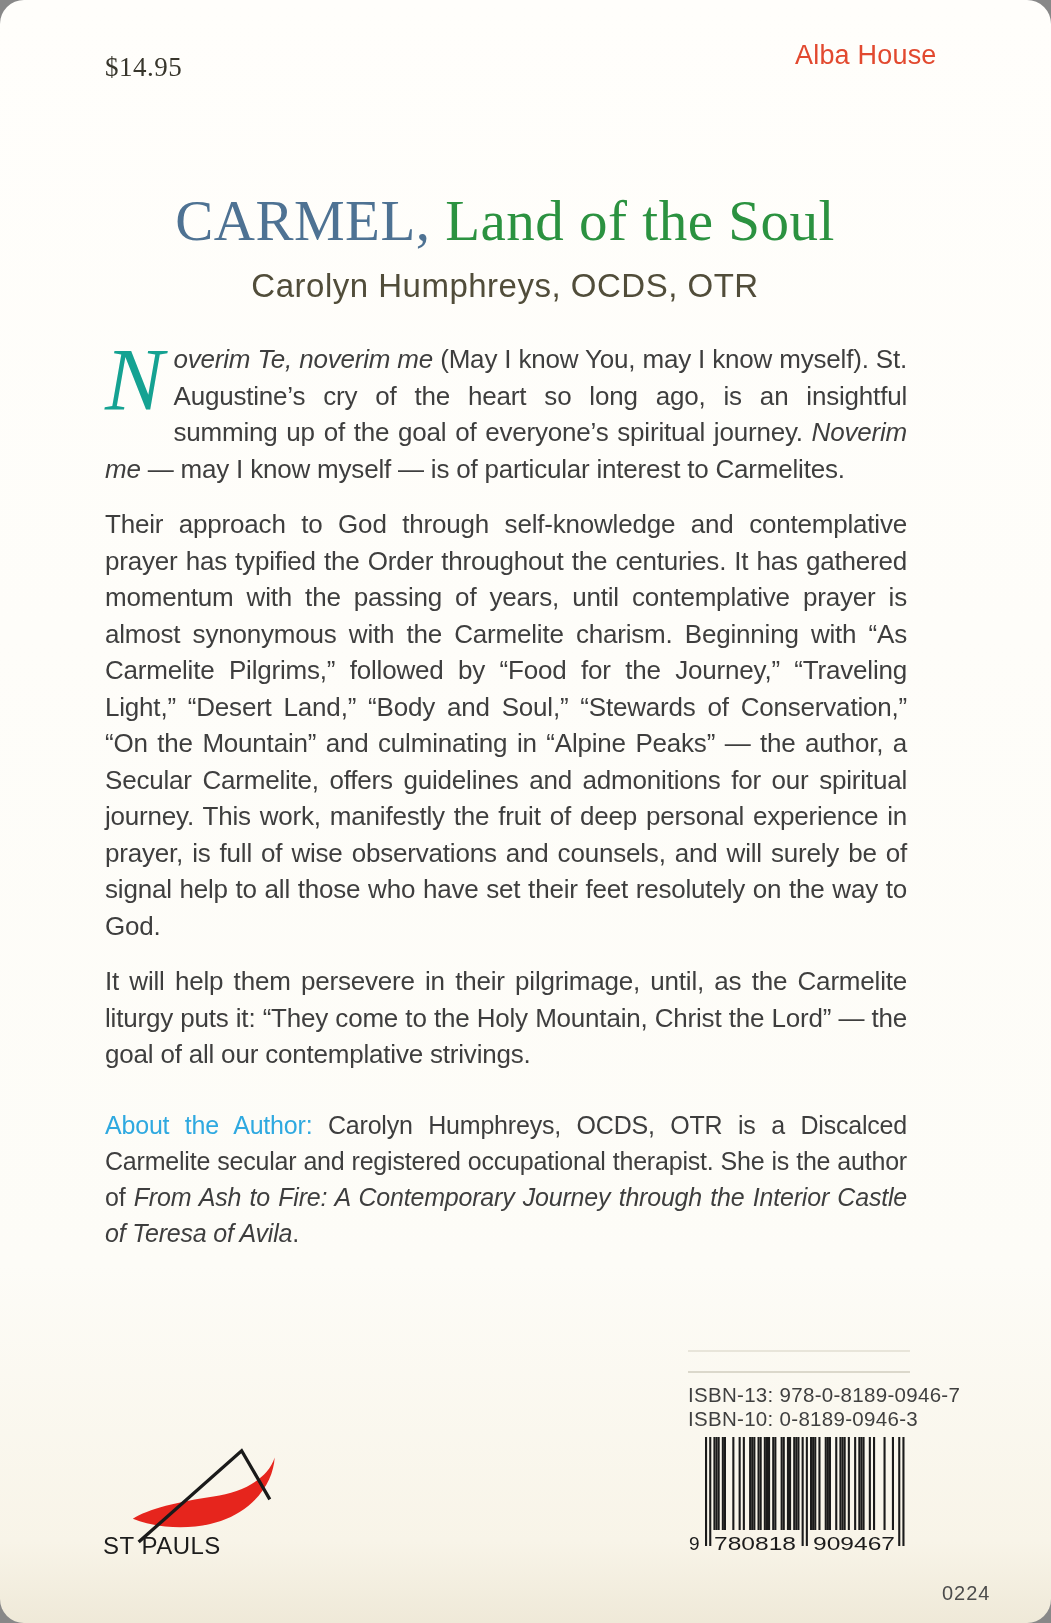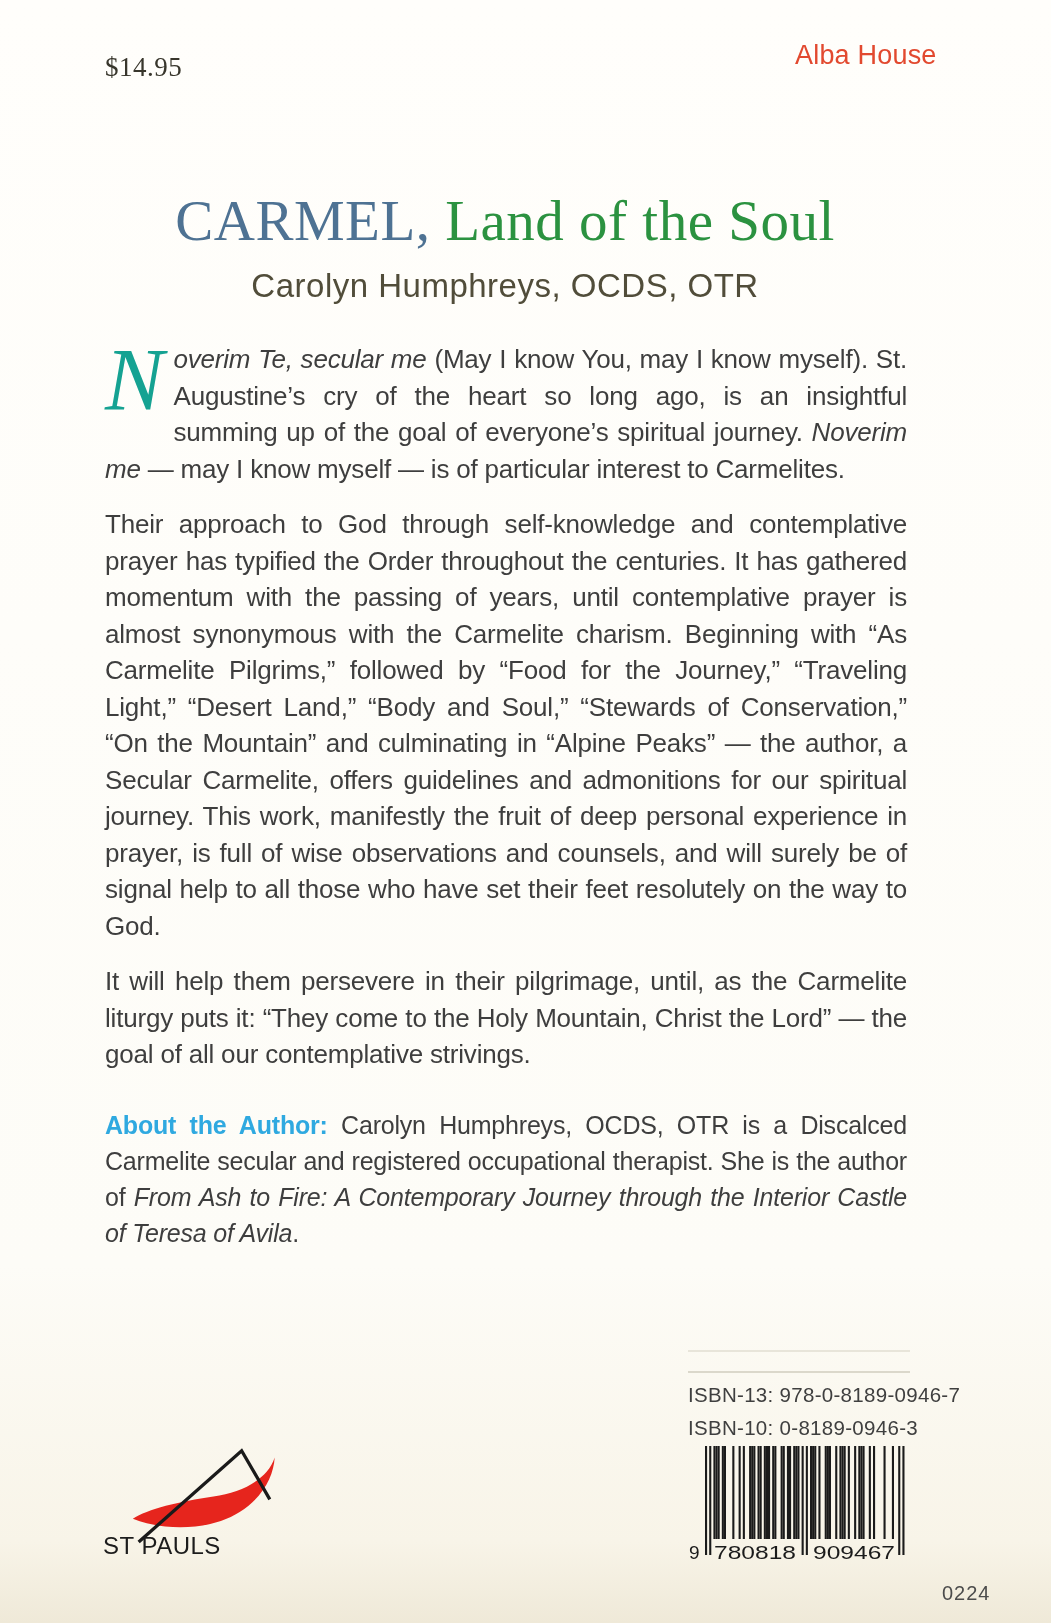--- a/index.html
+++ b/index.html
@@ -4,20 +4,21 @@
 <style>
   html,body{margin:0;padding:0;background:#888;}
   .page{
     position:relative;
     width:1051px;height:1623px;
     margin:0 auto;
     background:linear-gradient(180deg,#fffefb 0%,#fdfcf7 78%,#f8f4e8 95%,#efe9d8 100%);
     font-family:"Liberation Sans",sans-serif;
     color:#3e3e3e;
     overflow:hidden;
+    border-radius:24px;
   }
   .price{
     position:absolute;left:105px;top:52px;
     font-family:"Liberation Serif",serif;
     font-size:27px;color:#38362c;letter-spacing:.5px;
   }
   .publisher{
     position:absolute;left:795px;top:40px;
     font-size:27px;color:#e2492f;letter-spacing:.2px;
   }
@@ -42,27 +43,27 @@
   .dropcap{
     float:left;
     font-family:"Liberation Serif",serif;
     font-style:italic;
     font-size:88px;line-height:70px;
     color:#15a292;
     margin:4px 10px 0 0;
   }
   .ital{font-style:italic;}
   .about{margin-top:34px !important;font-size:25px;line-height:36px;}
-  .about-label{color:#2fa9e0;font-weight:bold;}
+  .about-label{color:#2fa9e0;font-weight:normal;}
   .isbn-block{position:absolute;left:688px;top:1350px;width:230px;}
   .isbn-rule-a{height:2px;width:222px;background:#e8e5da;}
   .isbn-rule-b{height:2px;width:222px;background:#dbd8cb;margin-top:19px;}
   .isbn-line{
     font-size:20.5px;color:#3f3f3f;letter-spacing:.3px;
-    margin-top:9px;white-space:nowrap;
+    white-space:nowrap;
   }
   .isbn-line.first{margin-top:10px;text-align:right;}
   .barcode-wrap{margin-top:6px;margin-left:0px;}
   .logo-block{position:absolute;left:103px;top:1437px;width:220px;height:125px;}
   .logo-swoosh{position:absolute;left:24px;top:0;}
   .logo-text{
     position:absolute;left:0;top:95px;
     font-size:24px;color:#1c1c1c;letter-spacing:.5px;font-weight:500;
   }
   .corner-code{
@@ -77,21 +78,21 @@
 
   <div class="price">$14.95</div>
   <div class="publisher">Alba House</div>
 
   <div class="title-block">
     <h1 class="title"><span class="t-main">CARMEL,</span><span class="t-rest"> Land of the Soul</span></h1>
     <div class="author">Carolyn Humphreys, OCDS, OTR</div>
   </div>
 
   <div class="body-col">
-    <p><span class="dropcap">N</span><span class="ital">overim Te, secular me</span><span> (May I know You, may I know myself). St. Augustine’s cry of the heart so long ago, is an insightful summing up of the goal of everyone’s spiritual journey. </span><span class="ital">Noverim me</span><span> — may I know myself — is of particular interest to Carmelites.</span></p>
+    <p><span class="dropcap">N</span><span class="ital">overim Te, noverim me</span><span> (May I know You, may I know myself). St. Augustine’s cry of the heart so long ago, is an insightful summing up of the goal of everyone’s spiritual journey. </span><span class="ital">Noverim me</span><span> — may I know myself — is of particular interest to Carmelites.</span></p>
     <p>Their approach to God through self-knowledge and contemplative prayer has typified the Order throughout the centuries. It has gathered momentum with the passing of years, until contemplative prayer is almost synonymous with the Carmelite charism. Beginning with “As Carmelite Pilgrims,” followed by “Food for the Journey,” “Traveling Light,” “Desert Land,” “Body and Soul,” “Stewards of Conservation,” “On the Mountain” and culminating in “Alpine Peaks” — the author, a Secular Carmelite, offers guidelines and admonitions for our spiritual journey. This work, manifestly the fruit of deep personal experience in prayer, is full of wise observations and counsels, and will surely be of signal help to all those who have set their feet resolutely on the way to God.</p>
     <p>It will help them persevere in their pilgrimage, until, as the Carmelite liturgy puts it: “They come to the Holy Mountain, Christ the Lord” — the goal of all our contemplative strivings.</p>
     <p class="about"><span class="about-label">About the Author:</span><span> Carolyn Humphreys, OCDS, OTR is a Discalced Carmelite secular and registered occupational therapist. She is the author of </span><span class="ital">From Ash to Fire: A Contemporary Journey through the Interior Castle of Teresa of Avila</span><span>.</span></p>
   </div>
 
   <div class="isbn-block">
     <div class="isbn-rule-a"></div>
     <div class="isbn-rule-b"></div>
     <div class="isbn-line first">ISBN-13: 978-0-8189-0946-7</div>
     <div class="isbn-line">ISBN-10: 0-8189-0946-3</div>

